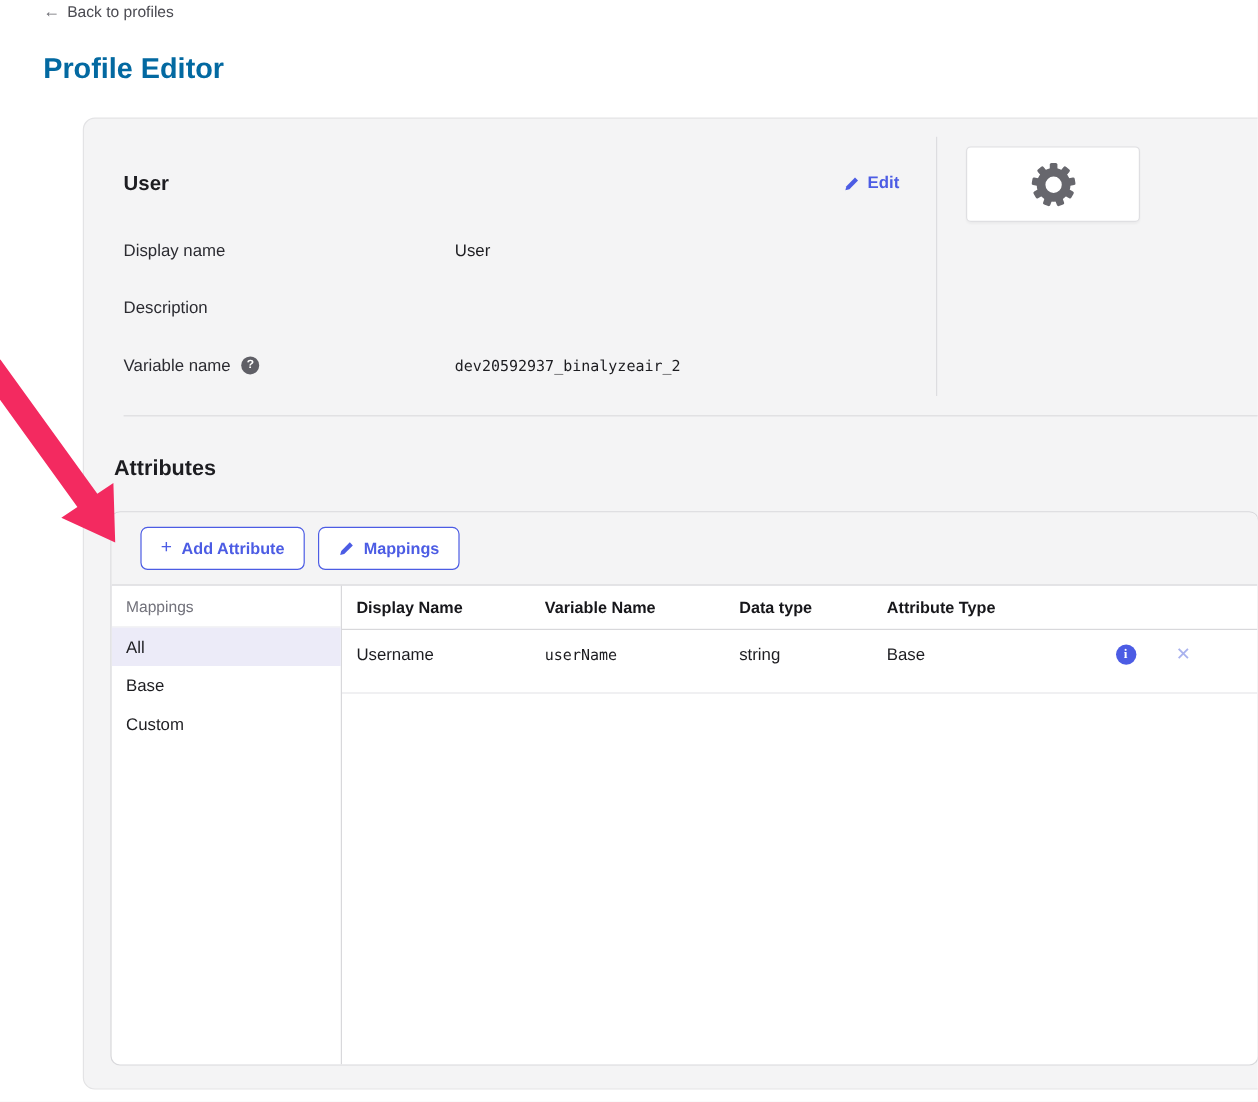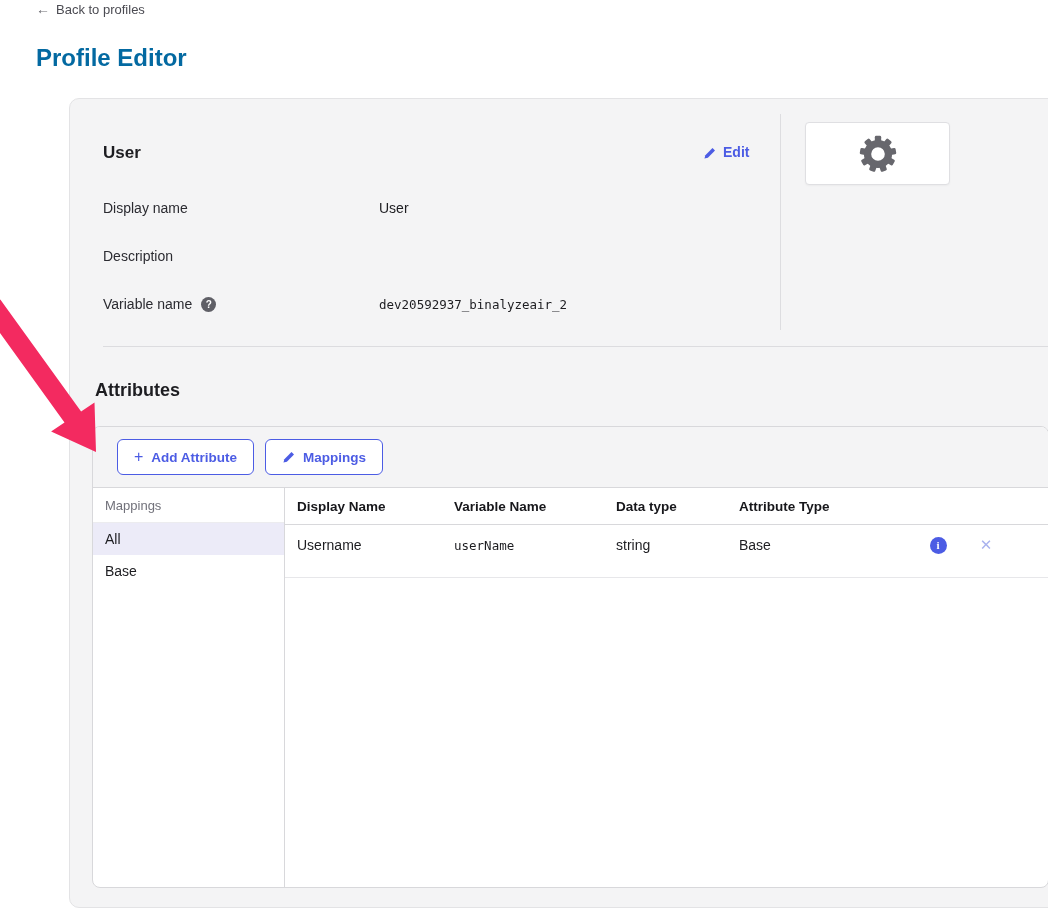--- a/index.html
+++ b/index.html
@@ -181,20 +181,21 @@
         <span>Mappings</span>
       </button>
     </div>
 
     <div class="panel-body">
 
       <div class="sidebar">
         <div class="filters-title">Mappings</div>
         <div class="filter-item selected">All</div>
         <div class="filter-item">Base</div>
+        <div class="filter-item">Custom</div>
       </div>
 
       <div class="attr-table">
         <div class="thead">
           <div>Display Name</div>
           <div>Variable Name</div>
           <div>Data type</div>
           <div>Attribute Type</div>
         </div>
         <div class="trow">

